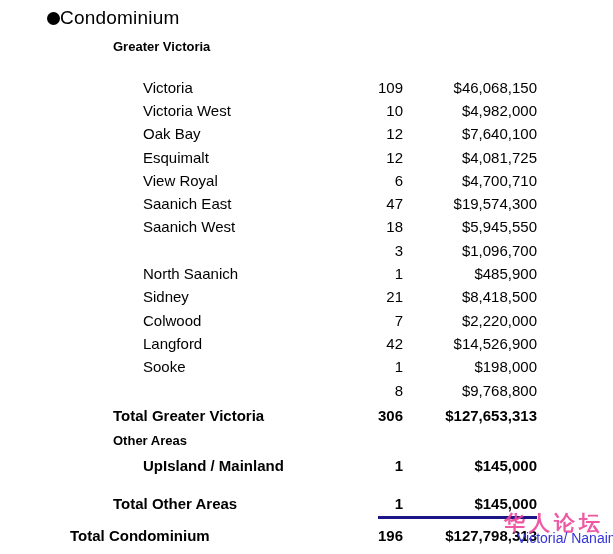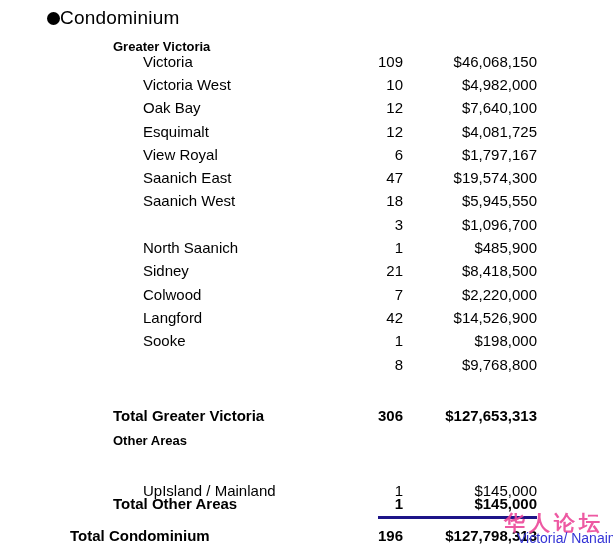--- a/index.html
+++ b/index.html
@@ -33,37 +33,37 @@
   .sec-head {
     position: absolute;
     left: 113px;
     font-size: 13px;
     font-weight: bold;
     white-space: nowrap;
   }
   #gv-head { top: 39px; }
   #oa-head { top: 433px; }
   
-  .rows { position: absolute; top: 49px; left: 0; width: 613px; }
+  .rows { position: absolute; top: 75px; left: 0; width: 613px; }
   .r { position: relative; height: 23.3px; width: 613px; }
   .r.abs { position: absolute; left: 0; }
   .lbl, .cnt, .amt {
     position: absolute;
     top: 50%;
     transform: translateY(-50%);
     font-size: 15px;
     white-space: nowrap;
   }
   .lbl { left: 143px; }
   .cnt { right: 210px; }
   .amt { right: 76px; }
   .total { font-weight: bold; }
   .total .lbl { left: 113px; }
   #total-gv { top: 403px; }
-  #row-upisland { top: 478px; }
+  #row-upisland { top: 453px; font-weight: bold; }
   #total-oa { top: 491px; }
   #total-condo { top: 523px; }
   #total-condo .lbl { left: 70px; }
   
   #divider {
     position: absolute;
     top: 516px;
     left: 378px;
     width: 159px;
     height: 2.5px;
@@ -119,21 +119,21 @@
       <span class="amt">$7,640,100</span>
     </div>
     <div class="r">
       <span class="lbl">Esquimalt</span>
       <span class="cnt">12</span>
       <span class="amt">$4,081,725</span>
     </div>
     <div class="r">
       <span class="lbl">View Royal</span>
       <span class="cnt">6</span>
-      <span class="amt">$1,797,167</span>
+      <span class="amt">$4,700,710</span>
     </div>
     <div class="r">
       <span class="lbl">Saanich East</span>
       <span class="cnt">47</span>
       <span class="amt">$19,574,300</span>
     </div>
     <div class="r">
       <span class="lbl">Saanich West</span>
       <span class="cnt">18</span>
       <span class="amt">$5,945,550</span>

